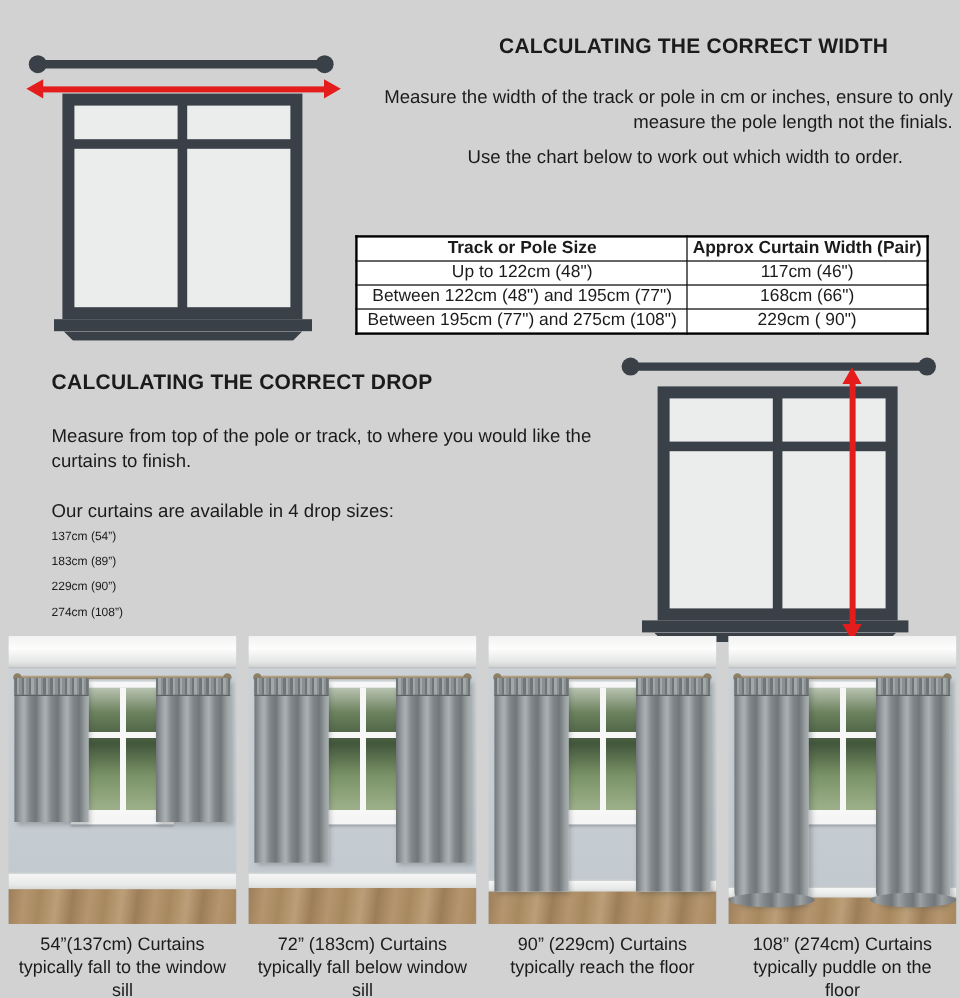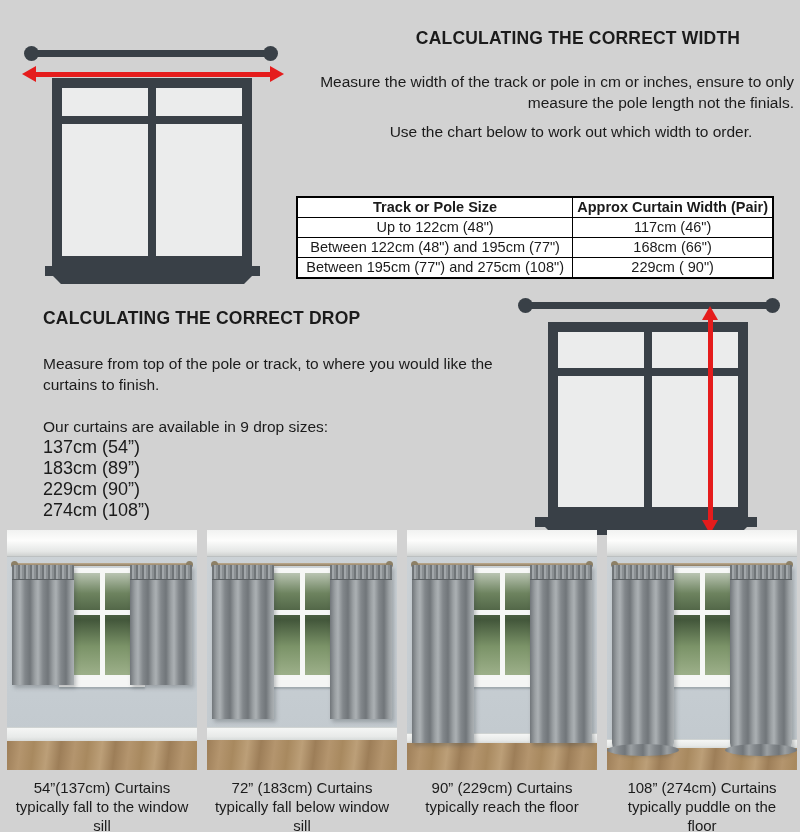--- a/index.html
+++ b/index.html
@@ -29,21 +29,21 @@
   #size-table th,#size-table td{
     font-size:14.5px;line-height:19px;padding:0 4px;text-align:center;white-space:nowrap;
   }
   #size-table th{font-weight:bold;}
 
   
   #drop-text{left:43px;top:308px;width:465px;}
   #drop-p1{margin-top:24px;}
   #drop-sizes-label{margin-top:21px;}
   #drop-sizes{list-style:none;margin:0;padding:0;}
-  #drop-sizes li{font-size:18px;line-height:21px;}
+  #drop-sizes li{font-size:10px;line-height:21px;}
 
   
   .pole{position:absolute;height:7px;background:#394047;border-radius:3px;}
   .pole::before,.pole::after{
     content:"";position:absolute;width:15px;height:15px;border-radius:50%;
     background:#394047;top:-4px;
   }
   .pole::before{left:-7px;}
   .pole::after{right:-7px;}
 
@@ -200,21 +200,21 @@
   <tr>
     <td>Between 195cm (77") and 275cm (108")</td>
     <td>229cm ( 90")</td>
   </tr>
 </tbody>
   </table>
 
 <div class="abs" id="drop-text">
   <h2 class="sec-title" id="drop-title">CALCULATING THE CORRECT DROP</h2>
   <p class="body-text" id="drop-p1">Measure from top of the pole or track, to where you would like the curtains to finish.</p>
-  <p class="body-text" id="drop-sizes-label">Our curtains are available in 9 drop sizes:</p>
+  <p class="body-text" id="drop-sizes-label">Our curtains are available in 4 drop sizes:</p>
   <ul id="drop-sizes">
     <li>137cm (54”)</li>
     <li>183cm (89”)</li>
     <li>229cm (90”)</li>
     <li>274cm (108”)</li>
   </ul>
 </div>
 
 <div class="abs" id="diagram-drop">
   <div class="pole" id="dd-pole"></div>

